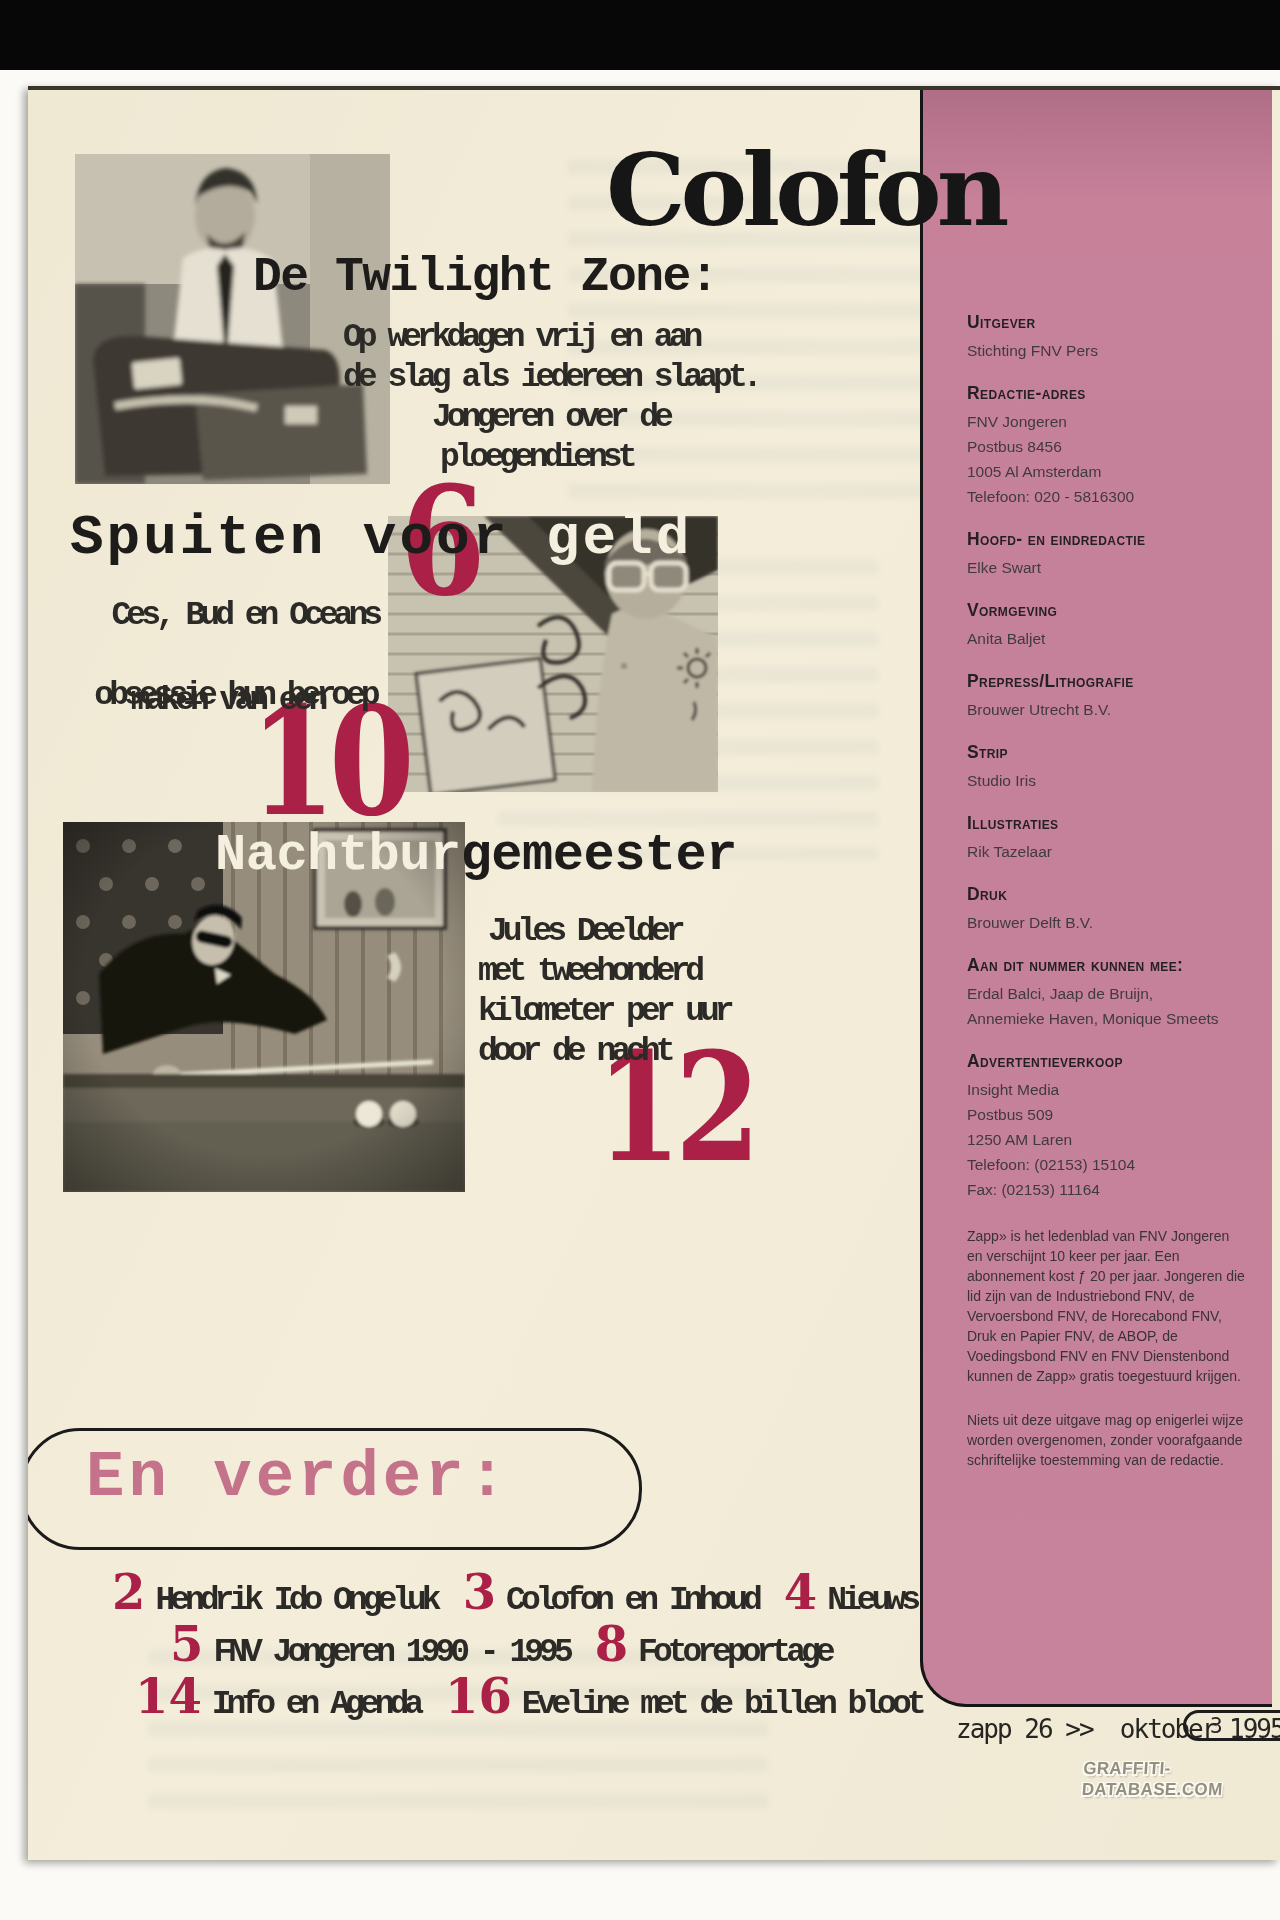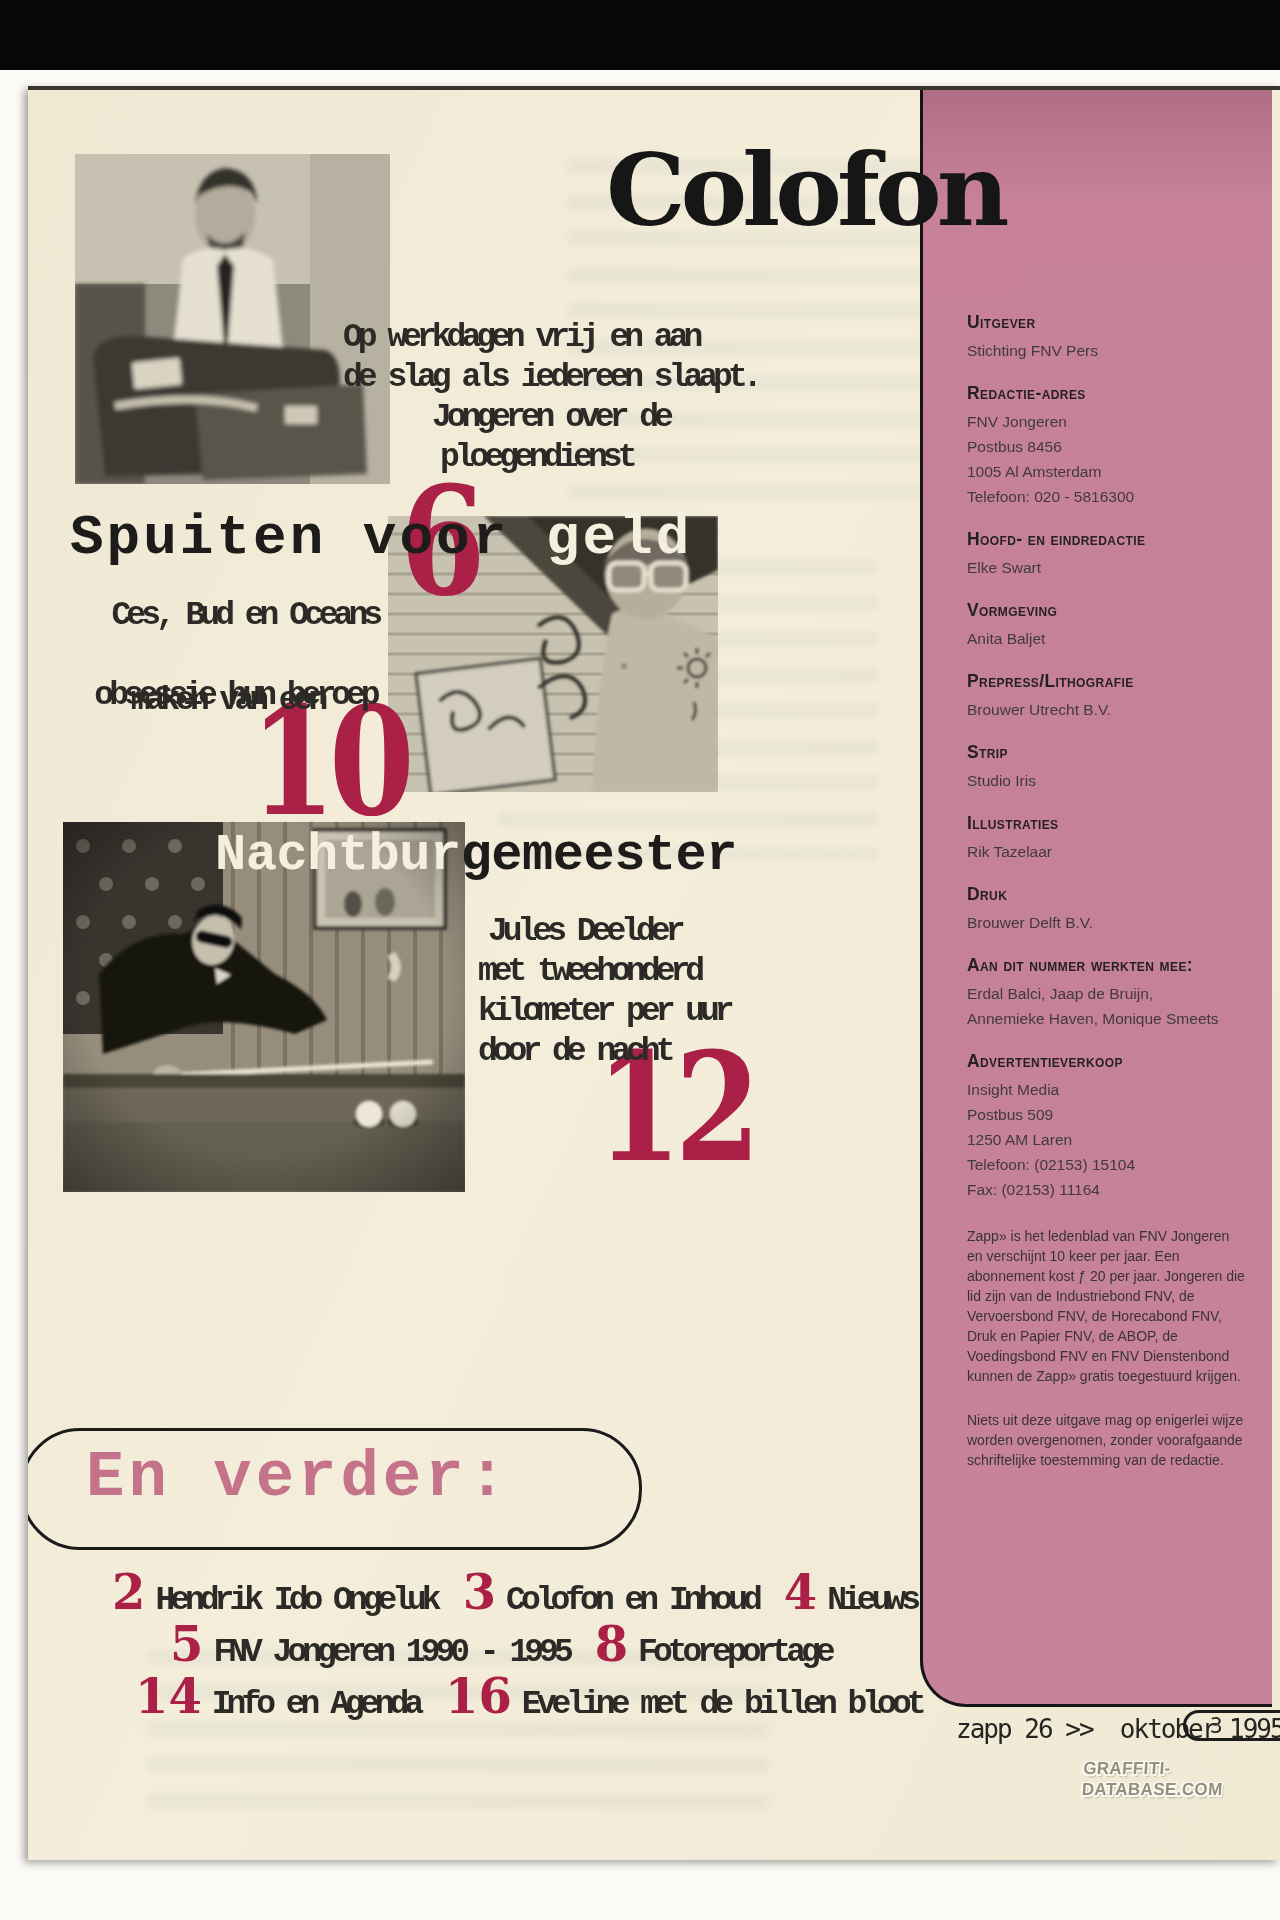--- a/index.html
+++ b/index.html
@@ -188,20 +188,21 @@
         <rect x="0" y="300" width="402" height="70" fill="#645e51"></rect>
         <ellipse cx="306" cy="300" rx="16" ry="6" fill="#433f35"></ellipse>
         <ellipse cx="340" cy="300" rx="16" ry="6" fill="#433f35"></ellipse>
         <circle cx="306" cy="292" r="13" fill="#ece7d6"></circle>
         <circle cx="340" cy="292" r="13" fill="#e3decc"></circle>
       </g>
       <rect width="402" height="370" fill="url(#vg)"></rect>
     </svg>
   </div>
 
+  <div class="hl" style="left:225px;top:160px;font-size:48px;letter-spacing:-1.5px;">De Twilight Zone:</div>
   <div class="tw" style="left:315px;top:228px;">Op werkdagen vrij en aan</div>
   <div class="tw" style="left:315px;top:268px;">de slag als iedereen slaapt.</div>
   <div class="tw" style="left:404px;top:308px;">Jongeren over de</div>
   <div class="tw" style="left:412px;top:348px;">ploegendienst</div>
   <div class="num" style="left:372px;top:392px;">6</div>
 
   <div class="hl" style="left:42px;top:416px;font-size:56px;letter-spacing:3px;">
     <span>Spuiten voor</span><span> </span><span class="hl-white">geld</span>
   </div>
   <div class="tw" style="left:64px;top:506px;width:286px;text-align:right;">Ces, Bud en Oceans</div>
@@ -274,21 +275,21 @@
     </div>
     <div class="c-sec">
       <div class="c-label">Illustraties</div>
       <div class="c-line">Rik Tazelaar</div>
     </div>
     <div class="c-sec">
       <div class="c-label">Druk</div>
       <div class="c-line">Brouwer Delft B.V.</div>
     </div>
     <div class="c-sec">
-      <div class="c-label">Aan dit nummer werkten mee:</div>
+      <div class="c-label">Aan dit nummer kunnen mee:</div>
       <div class="c-line">Erdal Balci, Jaap de Bruijn,</div>
       <div class="c-line">Annemieke Haven, Monique Smeets</div>
     </div>
     <div class="c-sec">
       <div class="c-label">Advertentieverkoop</div>
       <div class="c-line">Insight Media</div>
       <div class="c-line">Postbus 509</div>
       <div class="c-line">1250 AM Laren</div>
       <div class="c-line">Telefoon: (02153) 15104</div>
       <div class="c-line">Fax: (02153) 11164</div>

